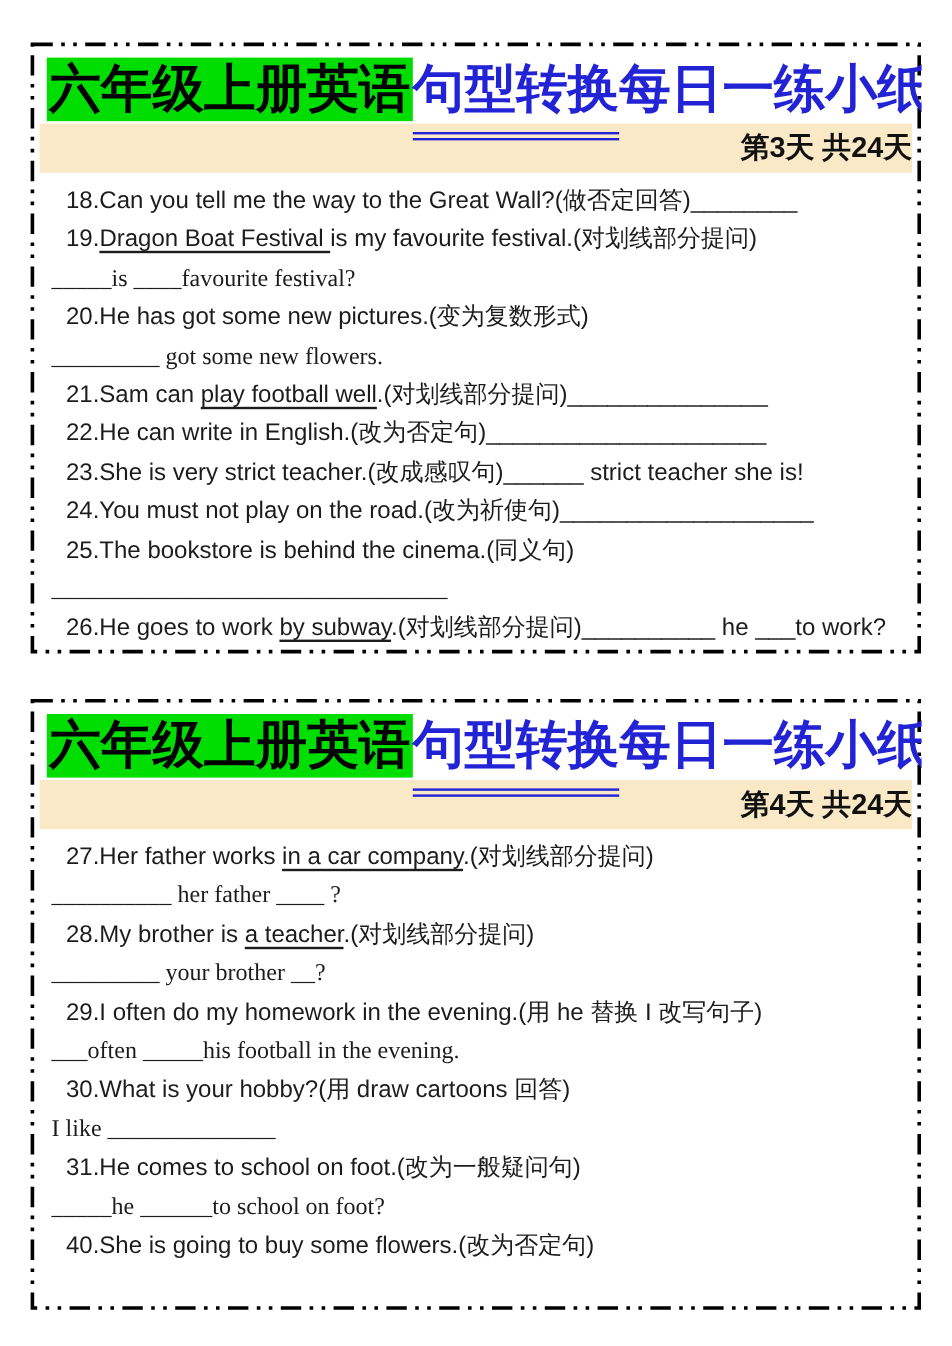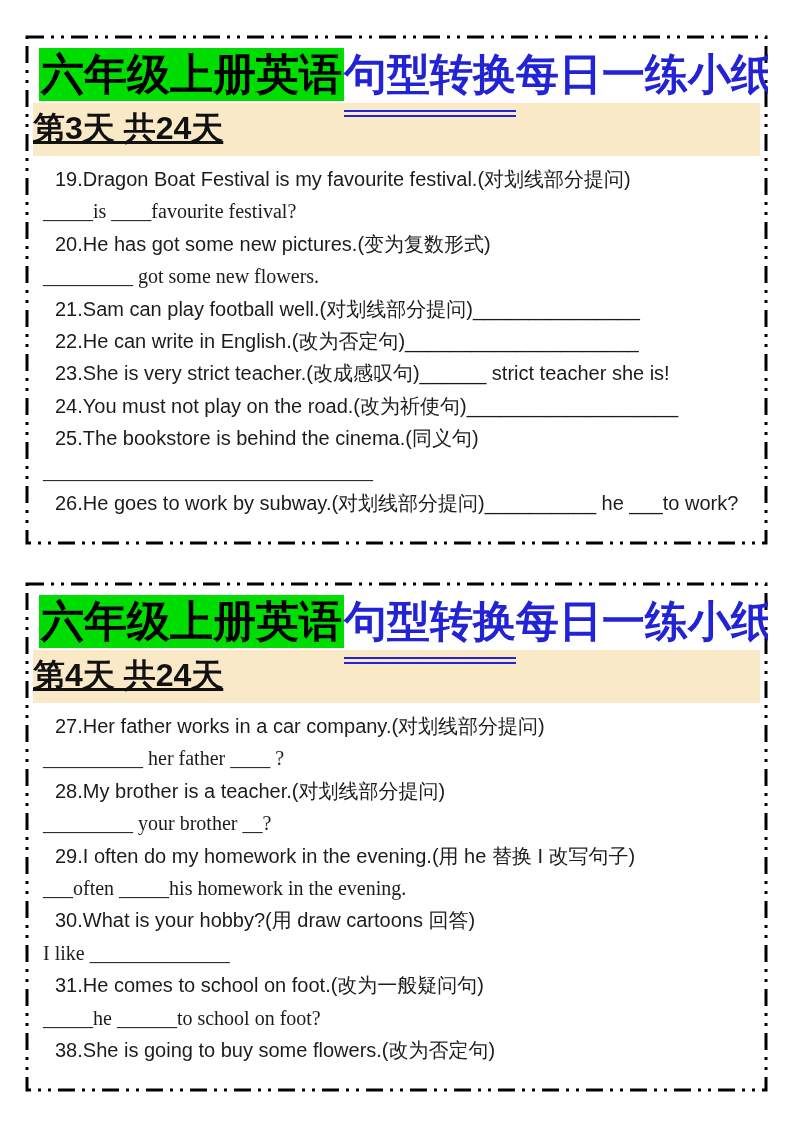--- a/index.html
+++ b/index.html
@@ -56,37 +56,37 @@
   }
   .title .ul {
     color: var(--title_blue, #2323d6);
     border-bottom: 7px double var(--title_blue, #2323d6);
     padding-bottom: 12px;
   }
   .title .rest { color: var(--title_blue, #2323d6); }
   .band {
     background: var(--band_cream, #f9e9c7);
     margin: 3px -6px 0 -6px;
-    text-align: left;
-    font-size: 32px;
+    text-align: right;
+    font-size: 24px;
     font-weight: bold;
     color: #111111;
     padding: 4px 0 5px 0;
-    text-decoration: underline;
   }
   .lines { padding-top: 7px; }
   .line {
     font-size: 20px;
     line-height: 32.4px;
     color: #1c1c1c;
     white-space: nowrap;
     padding-left: 16px;
   }
   .line.cont { padding-left: 4px; font-family: Liberation Serif, serif; }
   .seg.u {
+    text-decoration: underline;
     text-underline-offset: 4px;
     text-decoration-thickness: 1.5px;
   }
 </style>
 </head>
 <body style="--highlight_green: #00dd00; --title_blue: #2323d6; --band_cream: #f9e9c7; --border_black: #000000; --text_black: #1c1c1c;">
 
 <div class="page">
 
   <div class="card">
@@ -94,20 +94,21 @@
       <rect x="2" y="2" width="739" height="506" fill="none" stroke="#000000" stroke-width="3" stroke-dasharray="17 7 3 7 3 7"></rect>
     </svg>
     <div class="card-inner">
       <div class="title">
         <span class="hl">六年级上册英语</span><span class="ul">句型转换</span><span class="rest">每日一练小纸条</span>
       </div>
       <div class="band">
         <span>第3天 共24天</span>
       </div>
       <div class="lines">
+          <div class="line"><span class="seg">18.Can you tell me the way to the Great Wall?(做否定回答)________</span></div>
           <div class="line"><span class="seg">19.</span><span class="seg u">Dragon Boat Festival </span><span class="seg">is my favourite festival.(对划线部分提问)</span></div>
           <div class="line cont"><span class="seg">_____is ____favourite festival?</span></div>
           <div class="line"><span class="seg">20.He has got some new pictures.(变为复数形式)</span></div>
           <div class="line cont"><span class="seg">_________ got some new flowers.</span></div>
           <div class="line"><span class="seg">21.Sam can </span><span class="seg u">play football well</span><span class="seg">.(对划线部分提问)_______________</span></div>
           <div class="line"><span class="seg">22.He can write in English.(改为否定句)_____________________</span></div>
           <div class="line"><span class="seg">23.She is very strict teacher.(改成感叹句)______ strict teacher she is!</span></div>
           <div class="line"><span class="seg">24.You must not play on the road.(改为祈使句)___________________</span></div>
           <div class="line"><span class="seg">25.The bookstore is behind the cinema.(同义句)</span></div>
           <div class="line cont"><span class="seg">_________________________________</span></div>
@@ -126,23 +127,23 @@
       </div>
       <div class="band">
         <span>第4天 共24天</span>
       </div>
       <div class="lines">
           <div class="line"><span class="seg">27.Her father works </span><span class="seg u">in a car company</span><span class="seg">.(对划线部分提问)</span></div>
           <div class="line cont"><span class="seg">__________ her father ____ ?</span></div>
           <div class="line"><span class="seg">28.My brother is </span><span class="seg u">a teacher</span><span class="seg">.(对划线部分提问)</span></div>
           <div class="line cont"><span class="seg">_________ your brother __?</span></div>
           <div class="line"><span class="seg">29.I often do my homework in the evening.(用 he 替换 I 改写句子)</span></div>
-          <div class="line cont"><span class="seg">___often _____his homework in the evening.</span></div>
+          <div class="line cont"><span class="seg">___often _____his football in the evening.</span></div>
           <div class="line"><span class="seg">30.What is your hobby?(用 draw cartoons 回答)</span></div>
           <div class="line cont"><span class="seg">I like ______________</span></div>
           <div class="line"><span class="seg">31.He comes to school on foot.(改为一般疑问句)</span></div>
           <div class="line cont"><span class="seg">_____he ______to school on foot?</span></div>
-          <div class="line"><span class="seg">38.She is going to buy some flowers.(改为否定句)</span></div>
+          <div class="line"><span class="seg">40.She is going to buy some flowers.(改为否定句)</span></div>
         </div>
     </div>
   </div>
 
 </div>
 
 </body></html>

